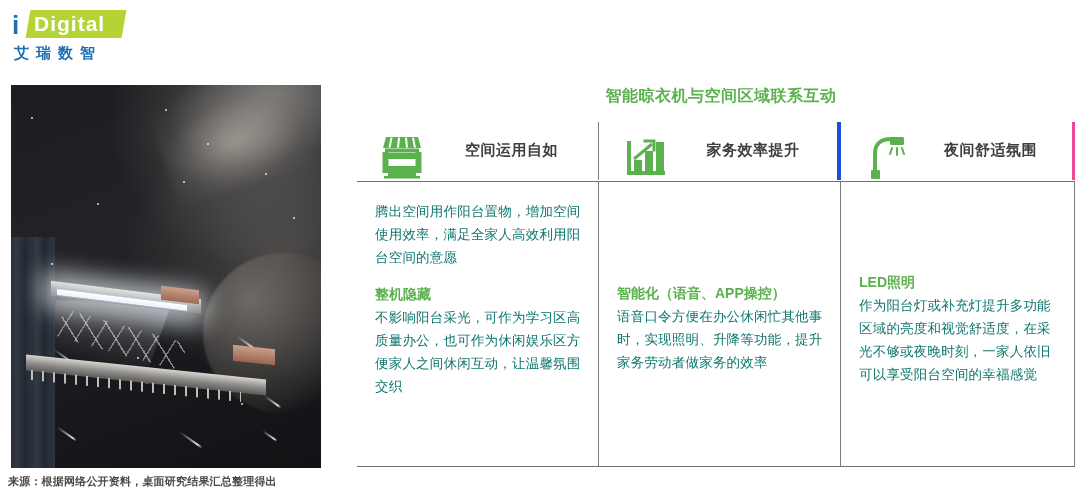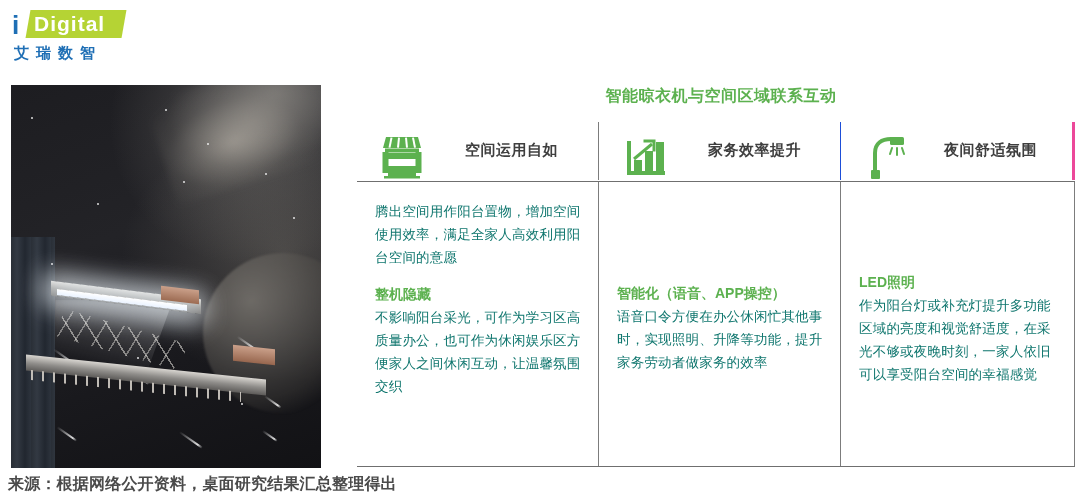--- a/index.html
+++ b/index.html
@@ -208,21 +208,21 @@
       repeating-linear-gradient(58deg, rgba(225,222,216,.55) 0 1.5px, rgba(0,0,0,0) 1.5px 17px),
       repeating-linear-gradient(-58deg, rgba(225,222,216,.45) 0 1.5px, rgba(0,0,0,0) 1.5px 17px);
     clip-path: polygon(6% 6%, 96% 58%, 84% 94%, 0% 46%);
   }
 
   
   .source-note {
     position: absolute;
     left: 8px;
     top: 474px;
-    font-size: 16px;
+    font-size: 11px;
     font-weight: bold;
     color: #4a4a4a;
     letter-spacing: .2px;
   }
 
   
   .panel {
     position: absolute;
     left: 357px;
     top: 84px;
@@ -248,21 +248,21 @@
     height: 58px;
     display: flex;
     font-family: Liberation Serif, serif;
   }
   .head-cell {
     display: flex;
     align-items: center;
     box-sizing: border-box;
   }
   .head-cell.c1 { width: 242px; border-right: 1px solid #7c7c7c; padding-left: 22px; }
-  .head-cell.c2 { width: 242px; border-right: 1px solid #1d4ed8; padding-left: 24px; }
+  .head-cell.c2 { width: 242px; border-right: 4px solid #1d4ed8; padding-left: 24px; }
   .head-cell.c3 { width: 234px; border-right: 3px solid #ec4899; padding-left: 22px; }
   .head-icon {
     width: 46px;
     flex: 0 0 46px;
     display: flex;
     align-items: flex-end;
     justify-content: center;
     height: 56px;
   }
   .head-label {

